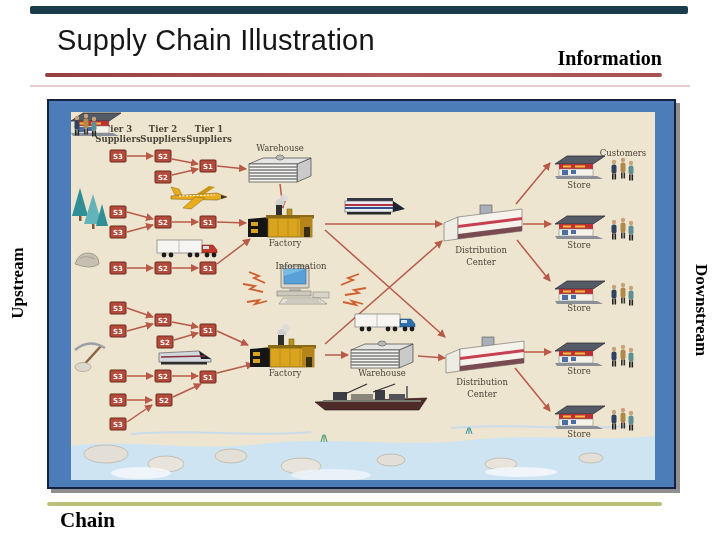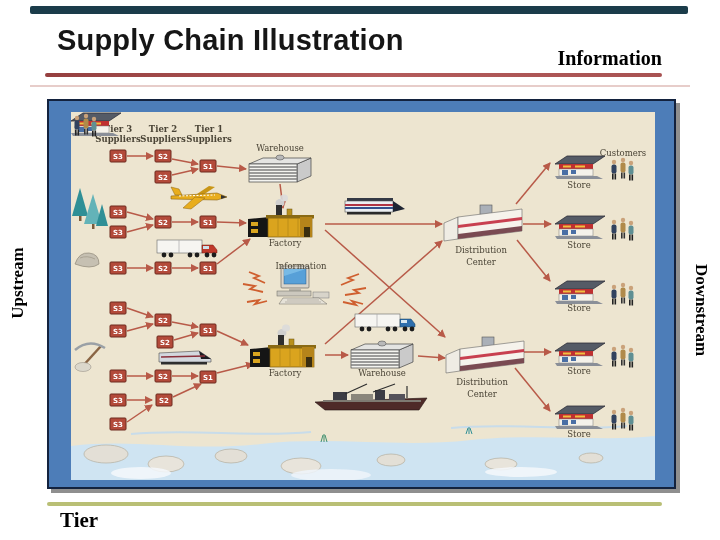--- a/index.html
+++ b/index.html
@@ -1,20 +1,20 @@
 <!DOCTYPE html>
 <html><head>
 <meta charset="utf-8">
 <style>
   html,body{margin:0;padding:0;}
   body{width:720px;height:540px;position:relative;overflow:hidden;background:#fff;
        font-family:"Liberation Sans",sans-serif;}
   .slide{position:absolute;inset:0;background:#fff;}
   .top-bar{position:absolute;left:30px;top:6px;width:658px;height:8px;background:#1b3c4a;border-radius:2px;}
-  .title{position:absolute;left:57px;top:24px;font-size:29px;font-weight:bold;color:#161616;
+  .title{position:absolute;left:57px;top:24px;font-size:29px;font-weight:normal;color:#161616;
          font-family:"Liberation Sans",sans-serif;letter-spacing:.2px;}
   .info-label{position:absolute;top:47px;right:58px;font:bold 20px "Liberation Serif",serif;color:#000;}
   .rule-red{position:absolute;left:45px;top:73px;width:617px;height:4px;border-radius:2px;
             background:linear-gradient(to right,#953f3f 0%,#b35b5b 55%,#a85252 100%);}
   .rule-pink{position:absolute;left:30px;top:85px;width:660px;height:2px;background:#e7cdca;}
   .vert{position:absolute;font:bold 17px "Liberation Serif",serif;color:#000;text-align:center;height:20px;line-height:20px;}
   .upstream{left:-42px;top:273px;width:120px;transform:rotate(-90deg);}
   .downstream{left:631px;top:300px;width:140px;transform:rotate(90deg);}
   .frame{position:absolute;left:47px;top:99px;width:625px;height:386px;background:#4d7db8;
          border:2px solid #13223e;box-shadow:4px 4px 0 #8f8f8f;}
@@ -410,14 +410,14 @@
           <text class="lb" x="508" y="136">Store</text>
           <text class="lb" x="508" y="199">Store</text>
           <text class="lb" x="508" y="262">Store</text>
           <text class="lb" x="508" y="325">Store</text>
         </g>
       </svg>
     </div>
   </div>
 
   <div class="rule-olive"></div>
-  <div class="goods-label">Tier</div>
+  <div class="goods-label">Chain</div>
 </div>
 
 </body></html>

